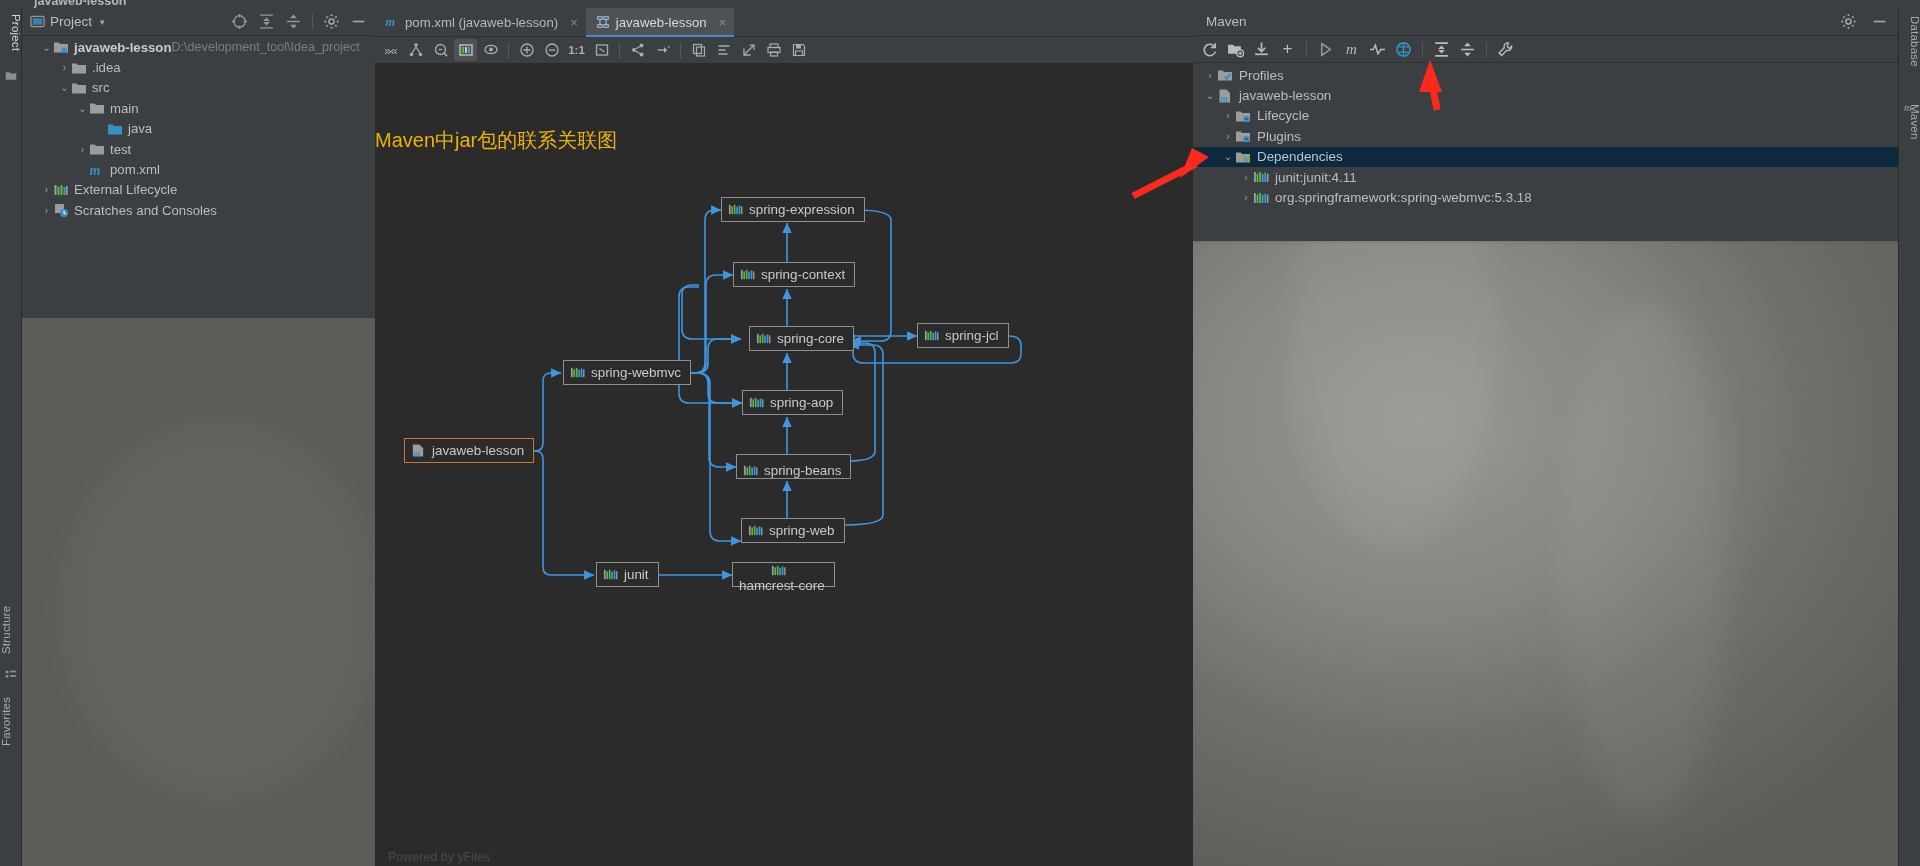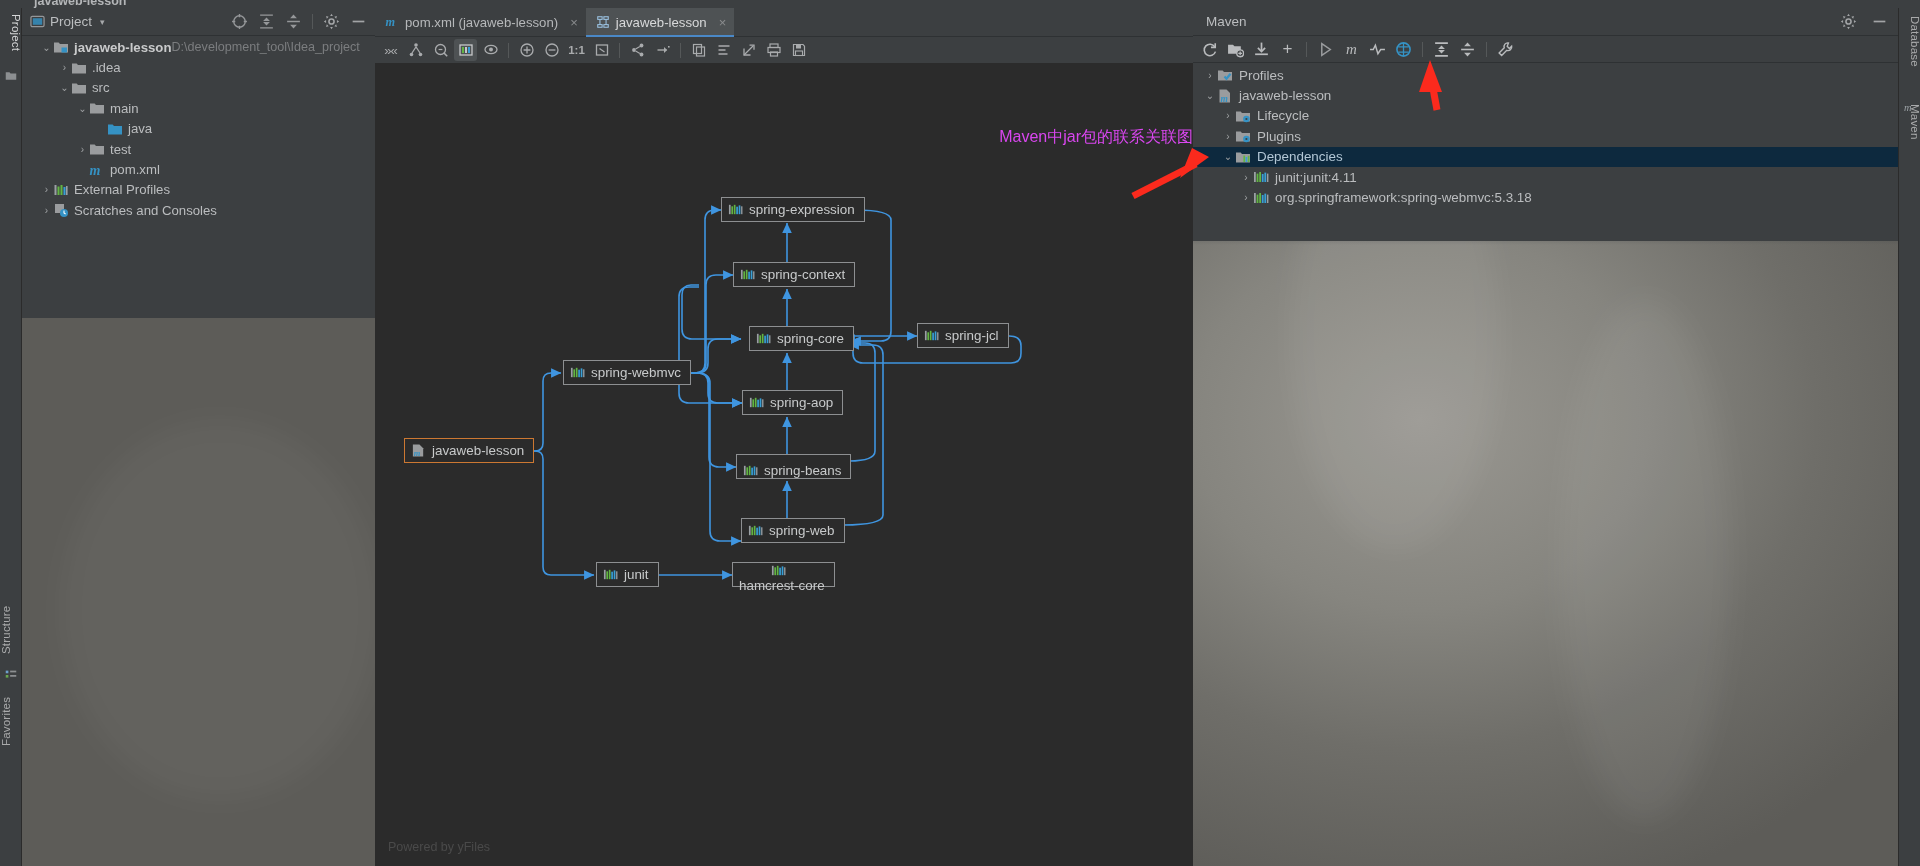--- a/index.html
+++ b/index.html
@@ -136,26 +136,26 @@
   .tbtn.sel { background: #4e5254; }
   .tsep { width: 1px; height: 15px; background: #555859; margin: 0 4px; }
 
   
   .canvas {
     position: absolute; left: 375px; top: 63px; width: 818px; height: 803px;
     background: #2b2b2b; overflow: hidden;
   }
   .diag-title {
     position: absolute; left: 0; right: 0; top: 64px;
-    text-align: right;
-    color: #d946ef; font-size: 16px;
+    text-align: left;
+    color: #eab308; font-size: 20px;
     font-family: "Liberation Sans", sans-serif;
   }
   .watermark {
-    position: absolute; left: 13px; bottom: 12px;
+    position: absolute; left: 13px; bottom: 2px;
     color: #4a4a4a; font-size: 12.5px;
   }
   .node {
     position: absolute;
     height: 25px;
     background: #2b2b2b;
     border: 1px solid #8d8f91;
     display: flex; align-items: center;
     padding: 0 9px 0 6px;
     color: #c8cacb; font-size: 13.4px;
@@ -349,21 +349,21 @@
 
       <div class="trow" style="padding-left:18px;">
         <span class="twist">›</span>
         <svg class="ticon" viewBox="0 0 16 16">
           <rect x="1.5" y="3" width="2" height="10" fill="#9aa0a4"></rect>
           <rect x="4.5" y="4.5" width="2" height="8.5" fill="#62b543"></rect>
           <rect x="7.5" y="3" width="2" height="10" fill="#62b543"></rect>
           <rect x="10.5" y="5" width="2" height="8" fill="#389fd6"></rect>
           <rect x="13" y="4" width="1.6" height="9" fill="#9aa0a4"></rect>
         </svg>
-        <span class="tlabel">External Profiles</span>
+        <span class="tlabel">External Lifecycle</span>
       </div>
 
       <div class="trow" style="padding-left:18px;">
         <span class="twist">›</span>
         <svg class="ticon" viewBox="0 0 16 16">
           <path d="M2 2h9v9H2z" fill="#9a9c9e"></path>
           <circle cx="11" cy="11" r="4" fill="#3592c4"></circle>
           <path d="M11 8.6V11l1.6 1" stroke="#fff" stroke-width="1.1" fill="none"></path>
         </svg>
         <span class="tlabel">Scratches and Consoles</span>

